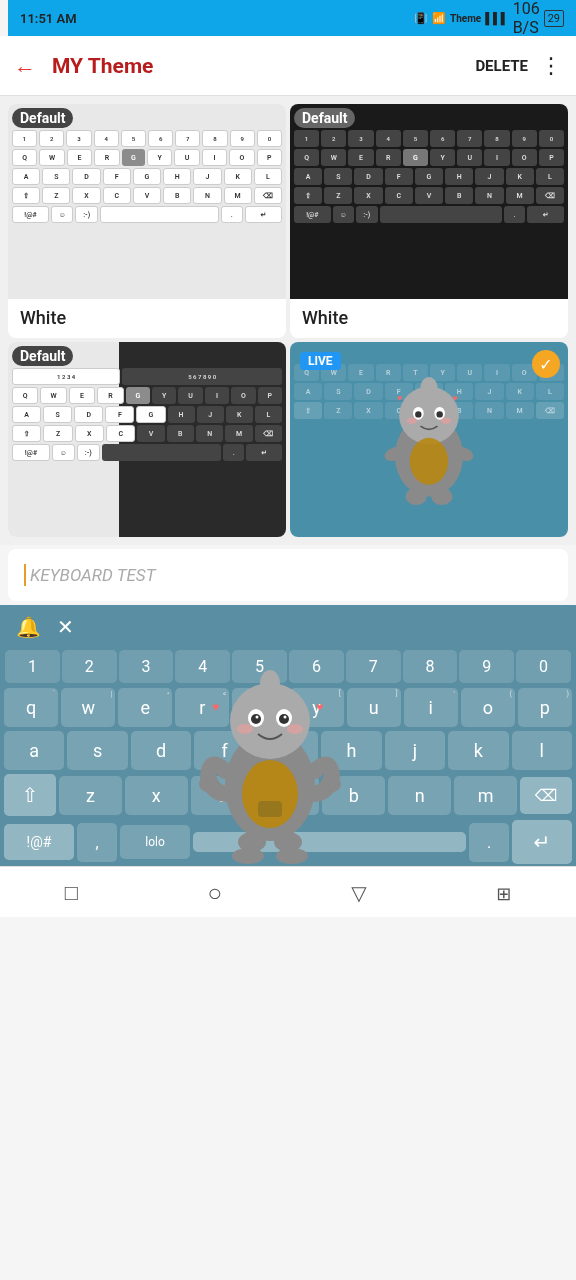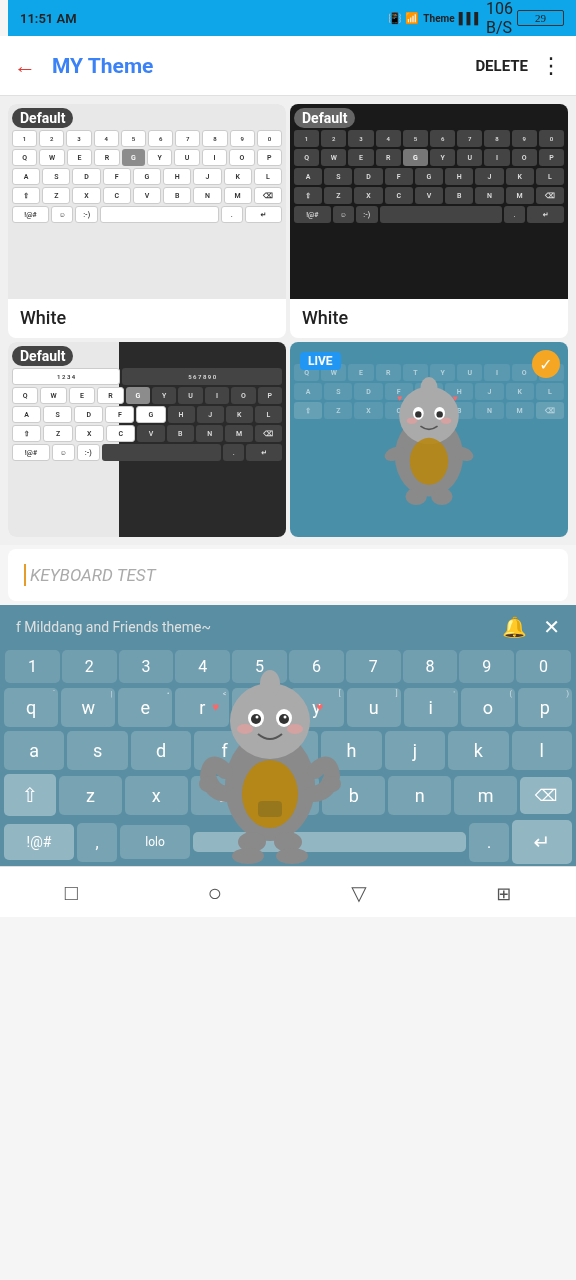--- a/index.html
+++ b/index.html
@@ -47,21 +47,21 @@
     .back-btn {
       color: #e53935;
       font-size: 22px;
       cursor: pointer;
       margin-right: 16px;
     }
     .top-title {
       flex: 1;
       font-size: 21px;
       font-weight: 700;
-      color: #3b82f6;
+      color: #b91c1c;
     }
     .delete-btn {
       font-size: 15px;
       font-weight: 700;
       color: #222;
       margin-right: 12px;
       cursor: pointer;
     }
     .more-btn {
       font-size: 22px;
@@ -429,21 +429,21 @@
 <body>
 
 <div class="status-bar">
   <span class="status-time">11:51 AM</span>
   <div class="status-icons">
     <span>📳</span>
     <span>📶</span>
     <span style="font-size:10px;font-weight:700;">Theme</span>
     <span>▌▌▌</span>
     <span style="font-size:16px;">106<br style="line-height:0">B/S</span>
-    <span style="font-size:11px;border:1.5px solid #333;padding:1px 17px;border-radius:2px;font-family:Liberation Serif, serif;">29</span>
+    <span style="font-size:11px;border:1.5px solid #333;padding:1px 3px;border-radius:2px;">29</span>
   </div>
 </div>
 
 <div class="top-bar">
   <span class="back-btn">←</span>
   <span class="top-title">MY Theme</span>
   <span class="delete-btn">DELETE</span>
   <span class="more-btn">⋮</span>
 </div>
 
@@ -712,21 +712,20 @@
 </div>
 
 <div class="keyboard-test-area">
   <span class="keyboard-test-cursor"></span>
   <span class="keyboard-test-label">KEYBOARD TEST</span>
 </div>
 
 <div class="keyboard-container">
 
   <div class="keyboard-header">
-    <span class="keyboard-header-text">f Milddang and Friends theme~</span>
     <span class="keyboard-notif-icon">🔔</span>
     <span class="keyboard-close-icon">✕</span>
   </div>
 
   <div class="kb-num-row">
     <div class="kb-num-key">1</div>
     <div class="kb-num-key">2</div>
     <div class="kb-num-key">3</div>
     <div class="kb-num-key">4</div>
     <div class="kb-num-key">5</div>

